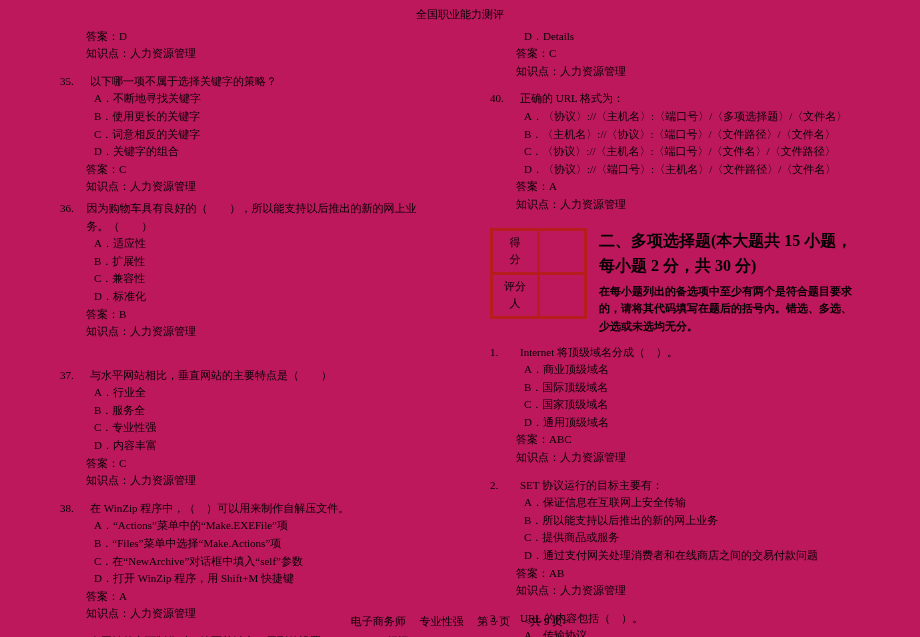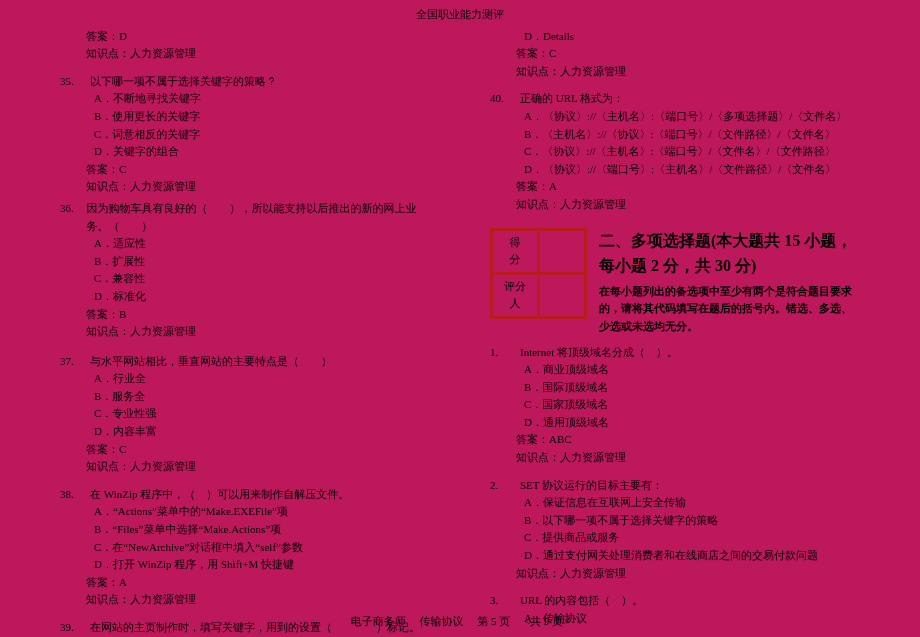--- a/index.html
+++ b/index.html
@@ -115,21 +115,21 @@
         <div class="opts">
           <div>A．适应性</div>
           <div>B．扩展性</div>
           <div>C．兼容性</div>
           <div>D．标准化</div>
         </div>
         <div class="ans">答案：B</div>
         <div class="ans">知识点：人力资源管理</div>
       </div>
 
-      <div class="q-block" style="margin-top:12px">
+      <div class="q-block" style="margin-top:26px">
         <div class="stem">
             <span class="stem-num">37.</span>
             <span>与水平网站相比，垂直网站的主要特点是（　　）</span>
           </div>
         <div class="opts">
           <div>A．行业全</div>
           <div>B．服务全</div>
           <div>C．专业性强</div>
           <div>D．内容丰富</div>
         </div>
@@ -217,39 +217,40 @@
         <div class="ans">知识点：人力资源管理</div>
       </div>
 
       <div class="q-block" style="margin-top:10px">
         <div class="stem">
             <span class="stem-num">2.</span>
             <span>SET 协议运行的目标主要有：</span>
           </div>
         <div class="opts">
           <div>A．保证信息在互联网上安全传输</div>
-          <div>B．以下哪一项不属于选择关键字的策略</div>
+          <div>B．所以能支持以后推出的新的网上业务</div>
           <div>C．提供商品或服务</div>
           <div>D．通过支付网关处理消费者和在线商店之间的交易付款问题</div>
         </div>
+        <div class="ans">答案：AB</div>
         <div class="ans">知识点：人力资源管理</div>
       </div>
 
       <div class="q-block" style="margin-top:10px">
         <div class="stem">
             <span class="stem-num">3.</span>
             <span>URL 的内容包括（　）。</span>
           </div>
         <div class="opts">
           <div>A．传输协议</div>
 
         </div>
       </div>
     </div>
   </div>
 
   <div class="footer">
     <span>电子商务师</span>　
-    <span>传输协议</span>　
+    <span>专业性强</span>　
     <span>第 5 页</span>　
     <span>&lt;共 9 页&gt;</span>
   </div>
 </div>
 
 </body></html>

